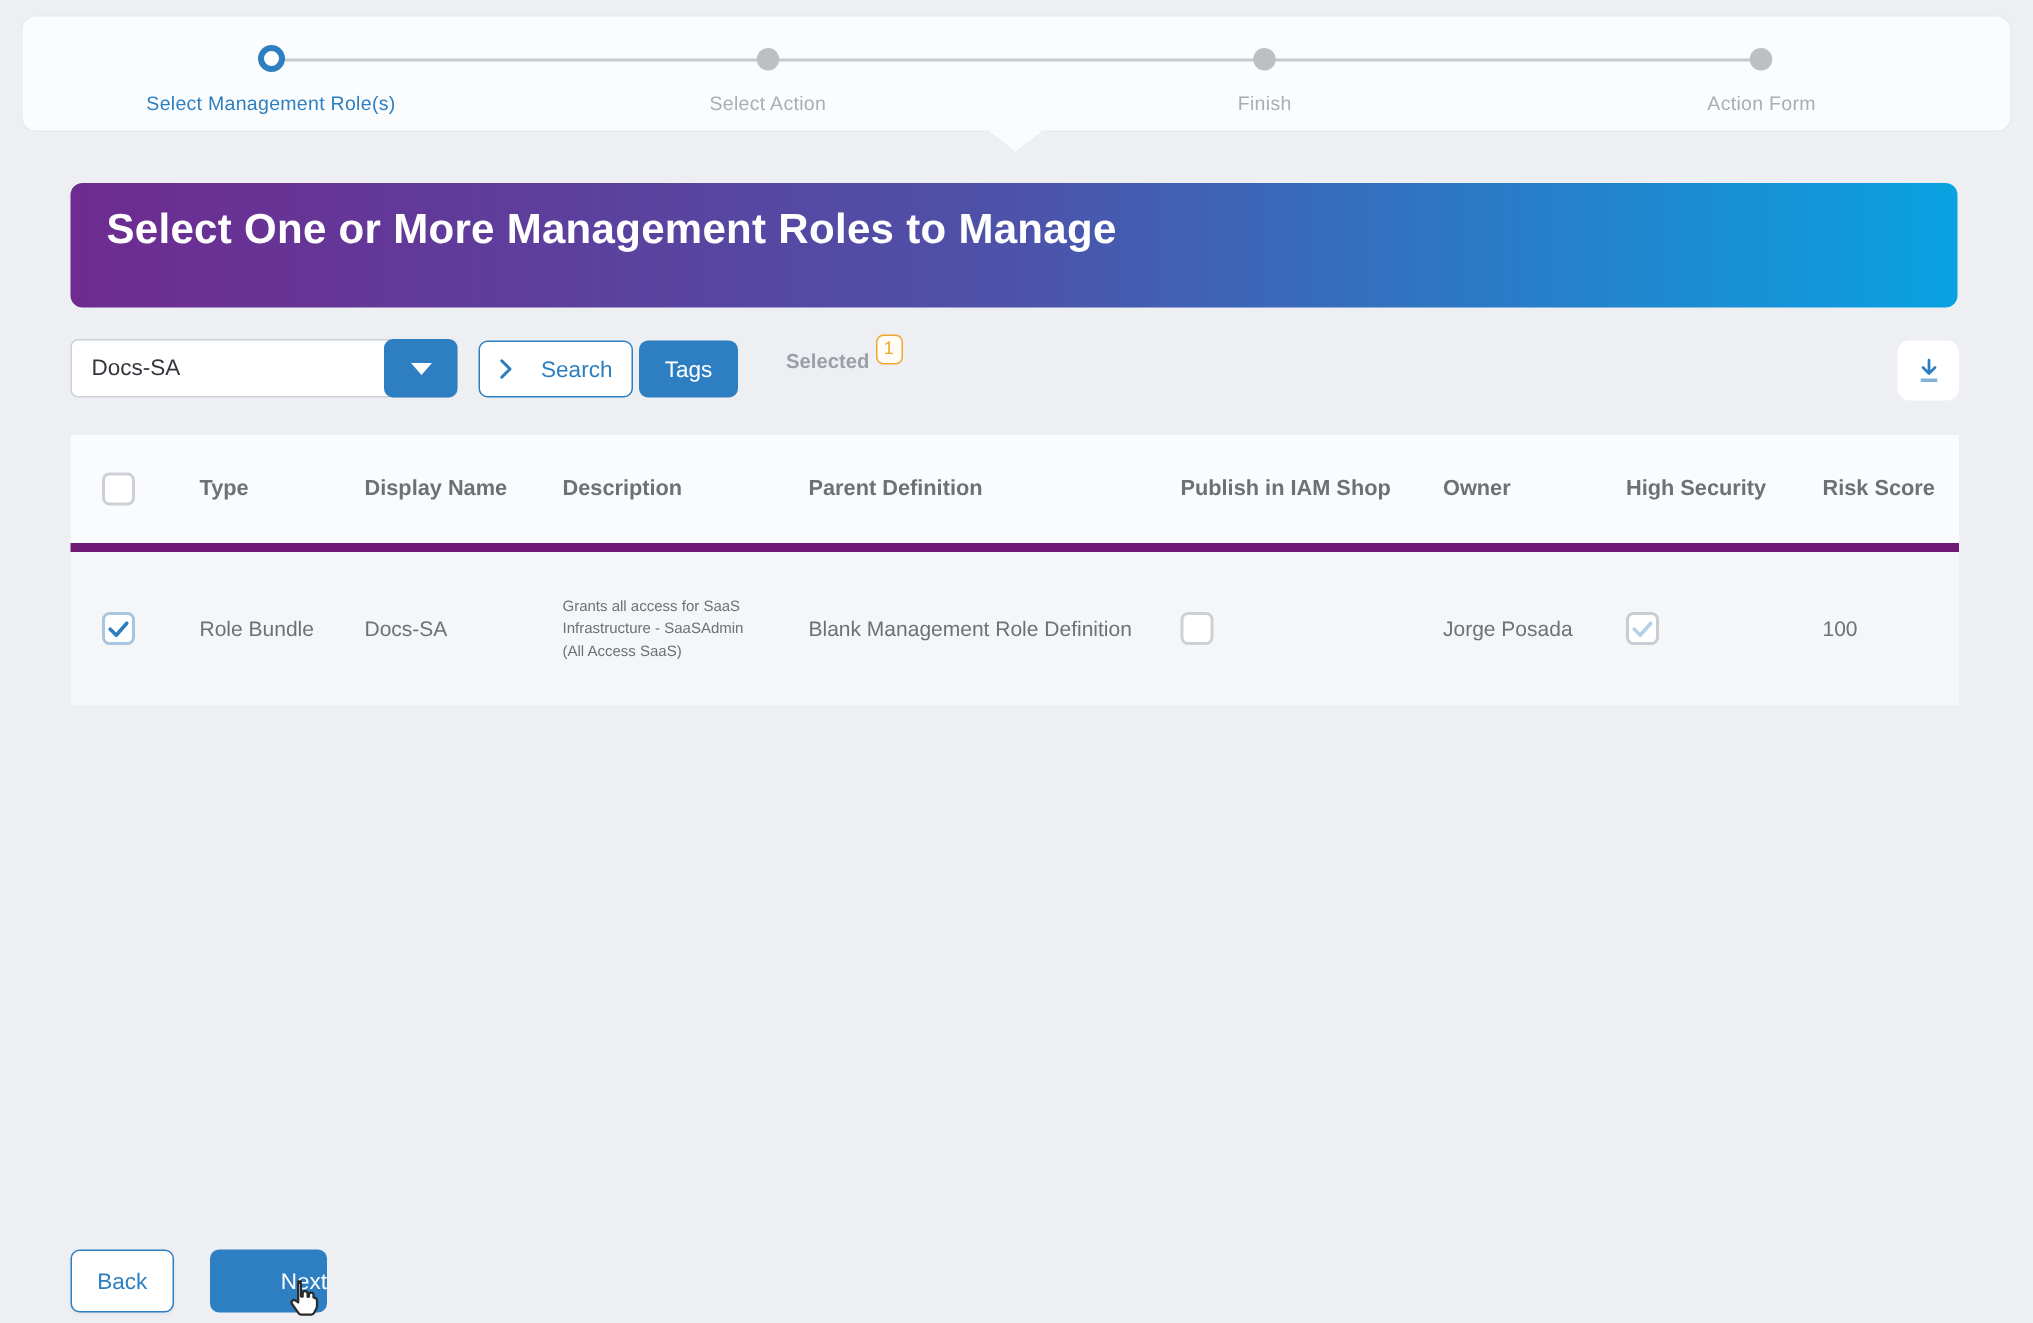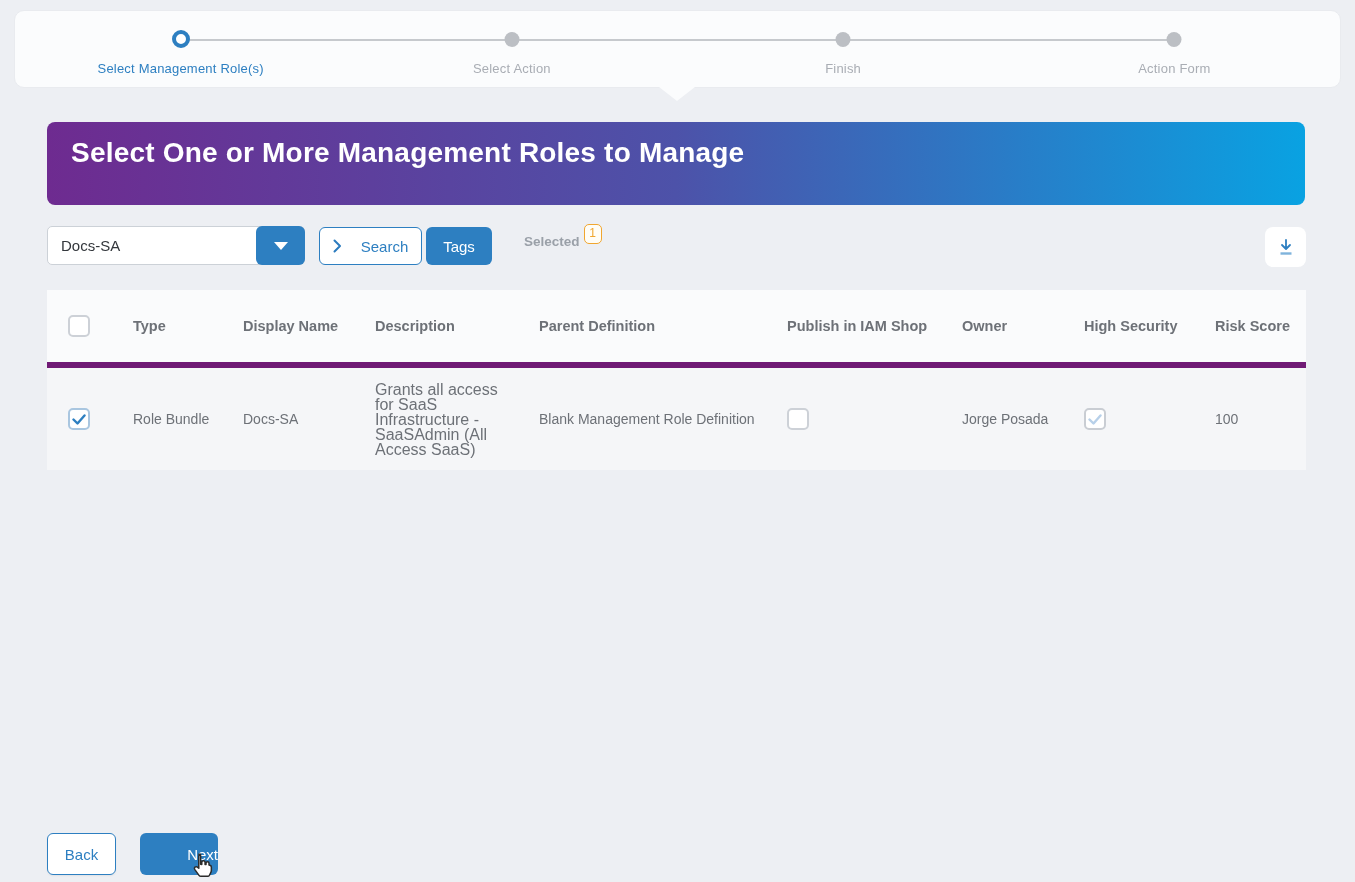--- a/index.html
+++ b/index.html
@@ -110,21 +110,21 @@
     align-items:center;
   }
   .thead {
     height:78px; background:#fafbfc; border-bottom:6px solid #701a75;
     font-weight:bold; color:#6d7177; font-size:14.5px;
   }
   .trow {
     height:102px; background:#f5f6f8; color:#6d7177; font-size:14px;
   }
   .cell-check { padding-left:21px; }
-  .desc-cell { padding-right:32px; line-height:15px; font-size:16px; }
+  .desc-cell { padding-right:32px; line-height:15px; font-size:10px; }
 
   .checkbox {
     width:22px; height:22px; background:#fff;
     border:2px solid #cdd1d7; border-radius:5px;
     display:flex; align-items:center; justify-content:center; cursor:pointer;
   }
   .checkbox svg { display:none; }
   .checkbox.checked { border-color:#a9c6e0; }
   .checkbox.checked svg { display:block; }
   .checkbox.disabled { cursor:default; border-color:#c9cdd3; }

